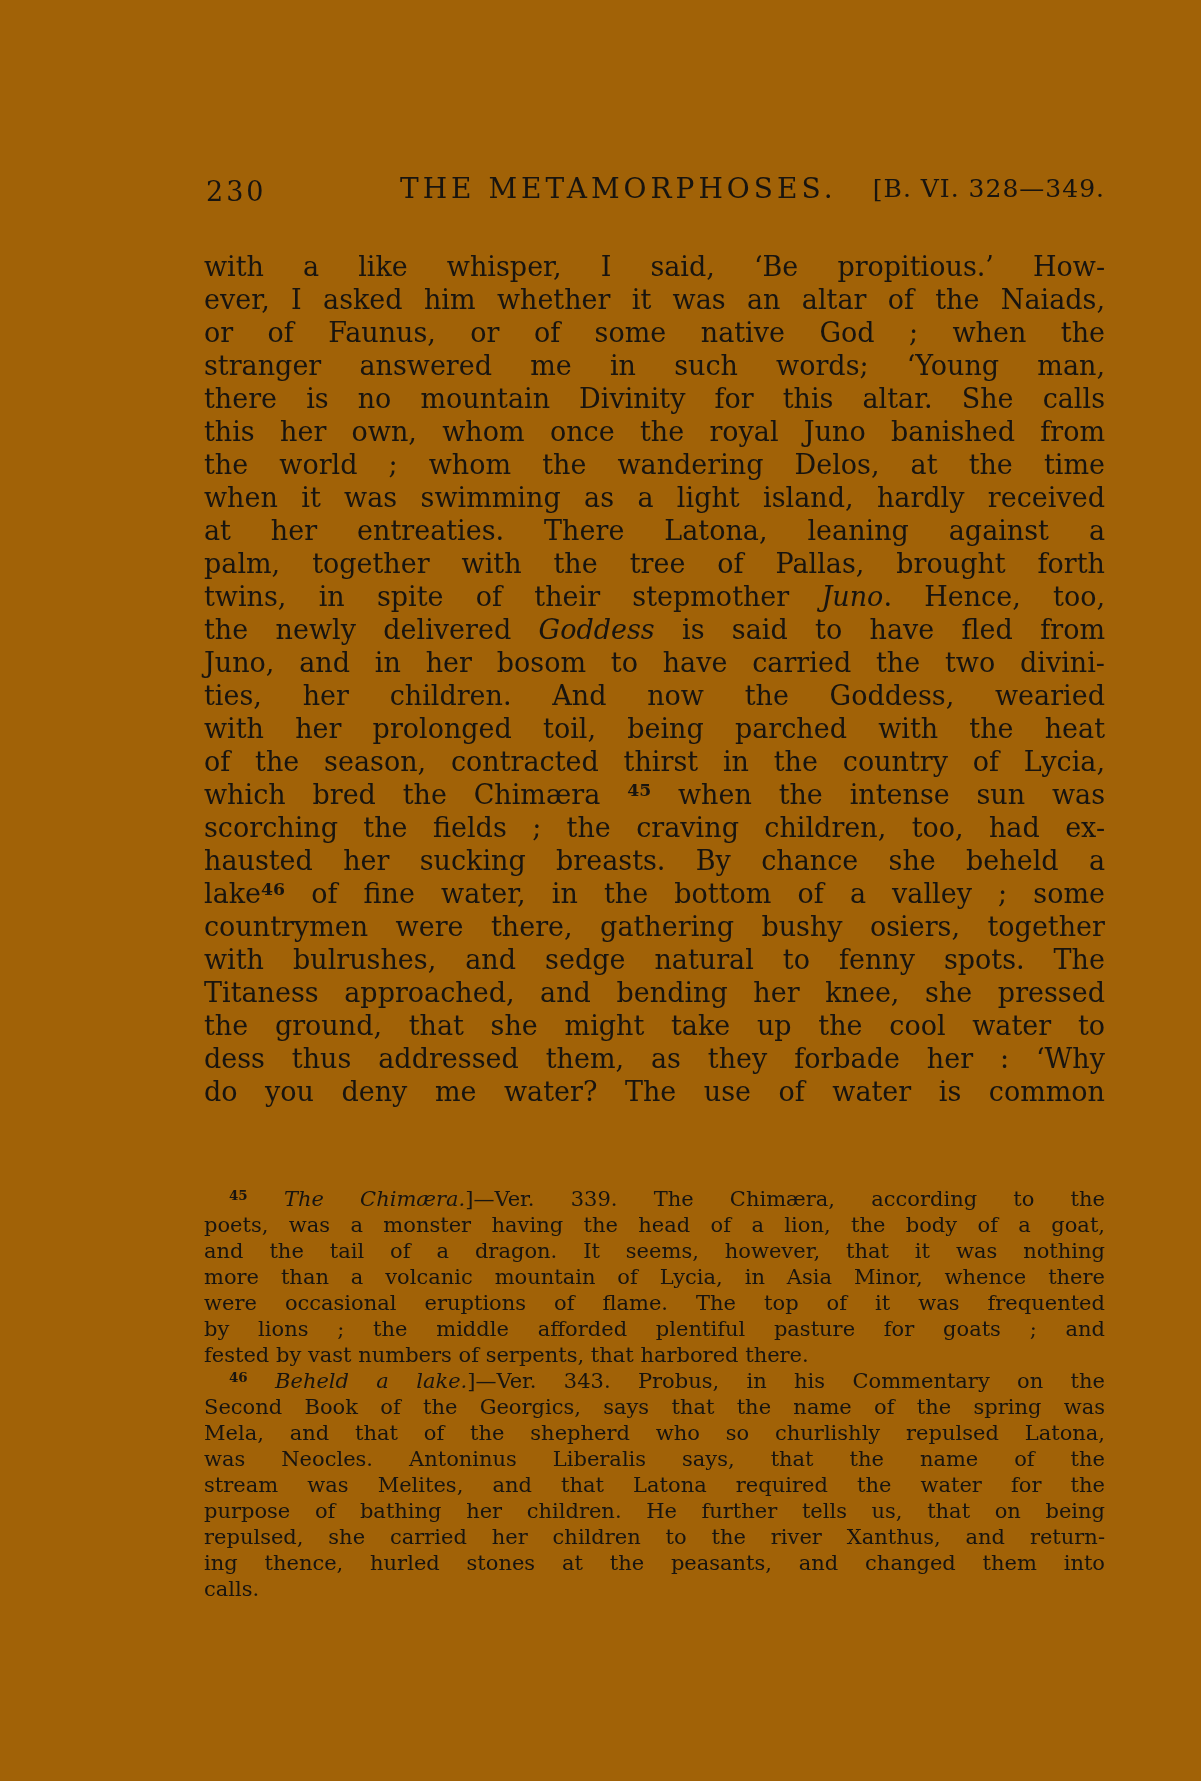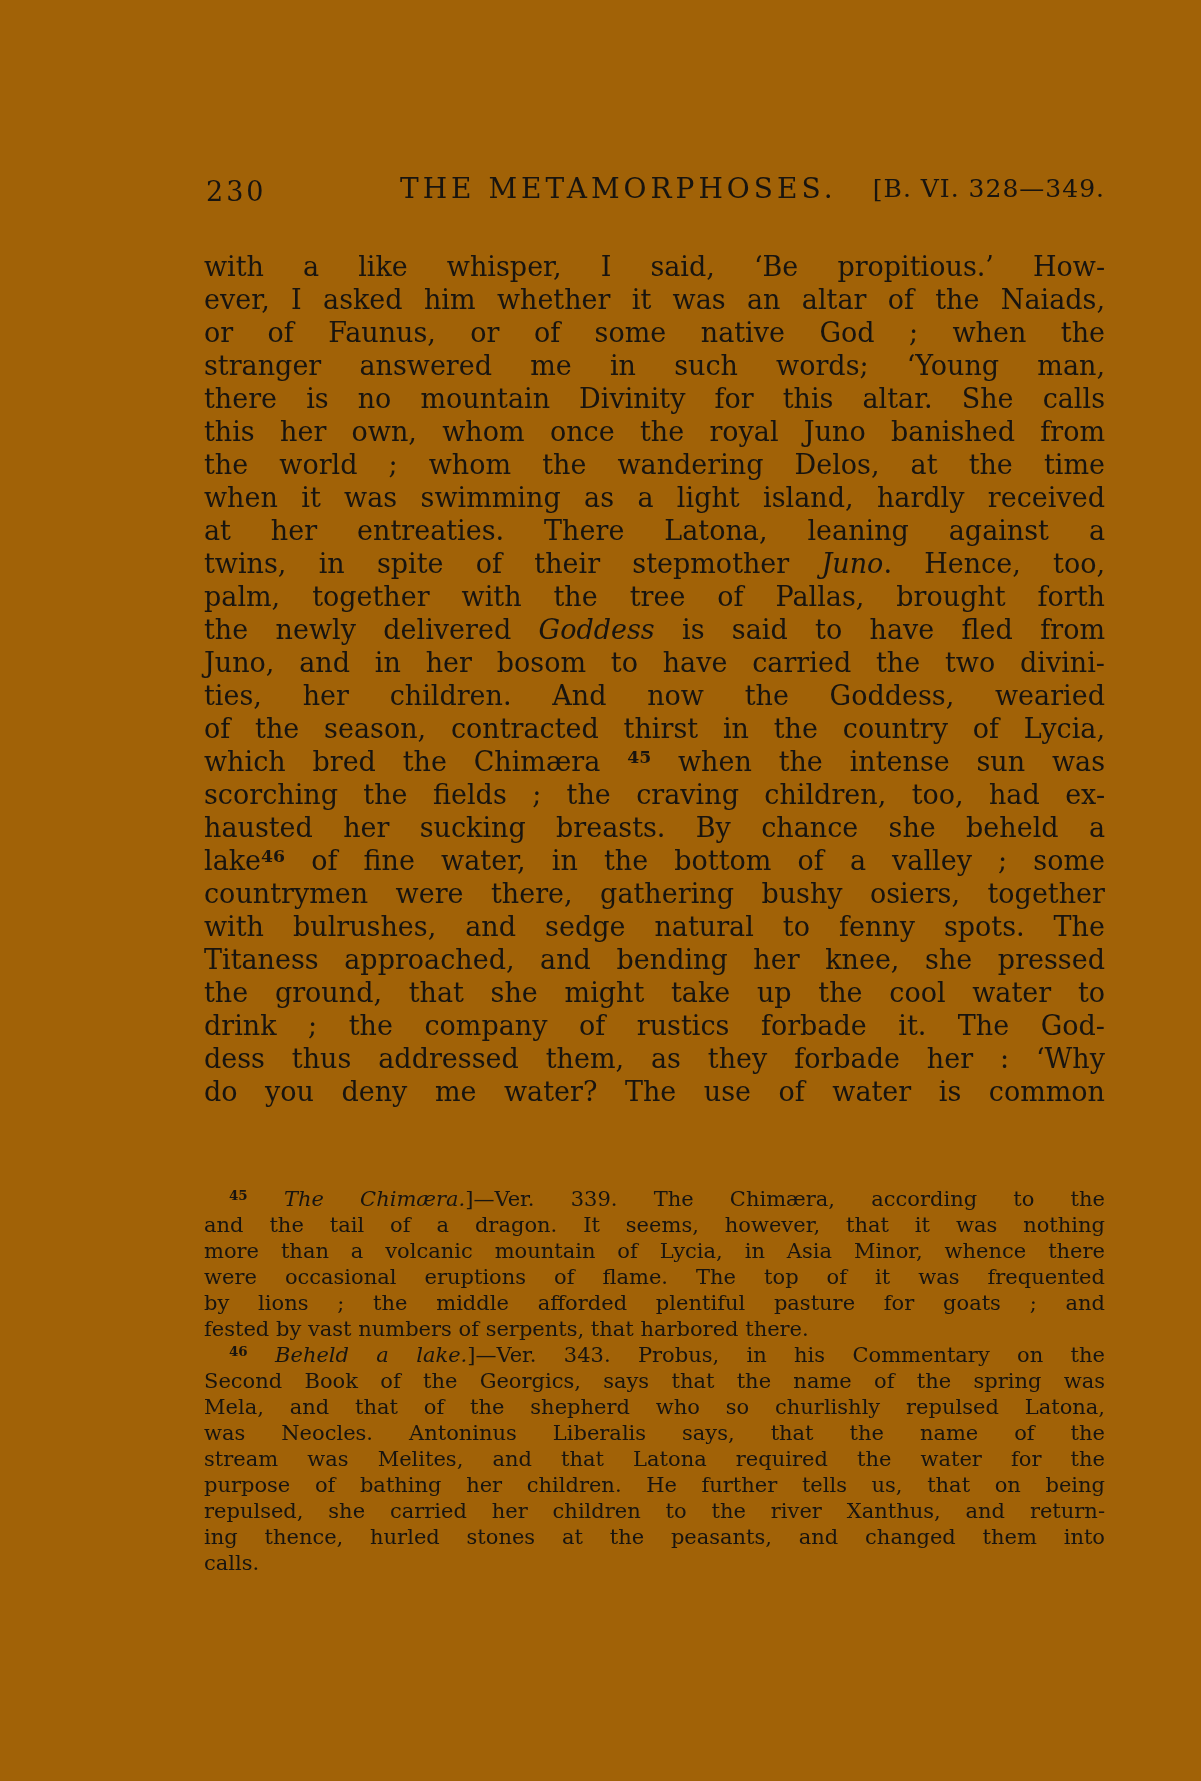--- a/index.html
+++ b/index.html
@@ -99,41 +99,42 @@
   <div class="body" id="body-lines">
       <div class="bline">with a like whisper, I said, ‘Be propitious.’ How-</div>
       <div class="bline">ever, I asked him whether it was an altar of the Naiads,</div>
       <div class="bline">or of Faunus, or of some native God ; when the</div>
       <div class="bline">stranger answered me in such words; ‘Young man,</div>
       <div class="bline">there is no mountain Divinity for this altar. She calls</div>
       <div class="bline">this her own, whom once the royal Juno banished from</div>
       <div class="bline">the world ; whom the wandering Delos, at the time</div>
       <div class="bline">when it was swimming as a light island, hardly received</div>
       <div class="bline">at her entreaties. There Latona, leaning against a</div>
+      <div class="bline">palm, together with the tree of Pallas, brought forth</div>
       <div class="bline">twins, in spite of their stepmother <span class="it">Juno</span>. Hence, too,</div>
-      <div class="bline">palm, together with the tree of Pallas, brought forth</div>
       <div class="bline">the newly delivered <span class="it">Goddess</span> is said to have fled from</div>
       <div class="bline">Juno, and in her bosom to have carried the two divini-</div>
       <div class="bline">ties, her children. And now the Goddess, wearied</div>
+      <div class="bline">with her prolonged toil, being parched with the heat</div>
       <div class="bline">of the season, contracted thirst in the country of Lycia,</div>
       <div class="bline">which bred the Chimæra <span class="sup">45</span> when the intense sun was</div>
       <div class="bline">scorching the fields ; the craving children, too, had ex-</div>
       <div class="bline">hausted her sucking breasts. By chance she beheld a</div>
       <div class="bline">lake<span class="sup">46</span> of fine water, in the bottom of a valley ; some</div>
       <div class="bline">countrymen were there, gathering bushy osiers, together</div>
       <div class="bline">with bulrushes, and sedge natural to fenny spots. The</div>
       <div class="bline">Titaness approached, and bending her knee, she pressed</div>
       <div class="bline">the ground, that she might take up the cool water to</div>
-      <div class="bline">drink ; the company of rustics forbade it. The God-</div>
       <div class="bline">dess thus addressed them, as they forbade her : ‘Why</div>
       <div class="bline">do you deny me water? The use of water is common</div>
     </div>
   <div class="footnotes" id="footnotes-block">
       <div>
         <div class="fnline first"><span class="sup">45</span> <span class="it">The Chimæra.</span>]—Ver. 339. The Chimæra, according to the</div>
+        <div class="fnline">poets, was a monster having the head of a lion, the body of a goat,</div>
         <div class="fnline">and the tail of a dragon. It seems, however, that it was nothing</div>
         <div class="fnline">more than a volcanic mountain of Lycia, in Asia Minor, whence there</div>
         <div class="fnline">were occasional eruptions of flame. The top of it was frequented</div>
         <div class="fnline">by lions ; the middle afforded plentiful pasture for goats ; and</div>
         <div class="fnline flush">fested by vast numbers of serpents, that harbored there.</div>
       </div>
       <div>
         <div class="fnline first"><span class="sup">46</span> <span class="it">Beheld a lake.</span>]—Ver. 343. Probus, in his Commentary on the</div>
         <div class="fnline">Second Book of the Georgics, says that the name of the spring was</div>
         <div class="fnline">Mela, and that of the shepherd who so churlishly repulsed Latona,</div>

